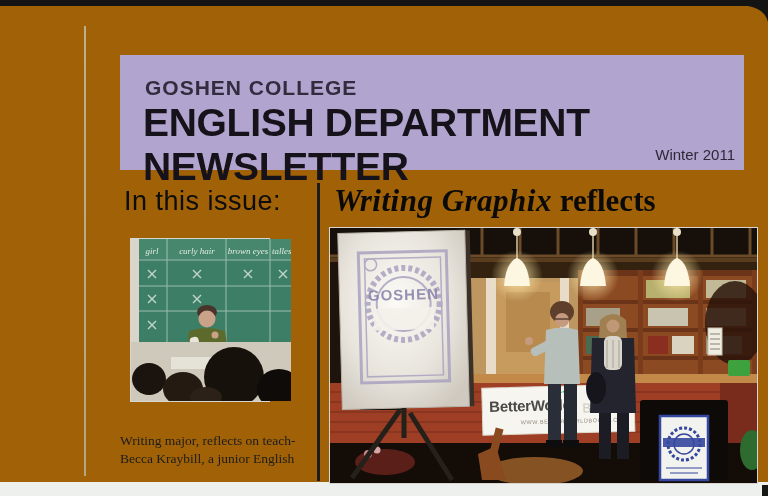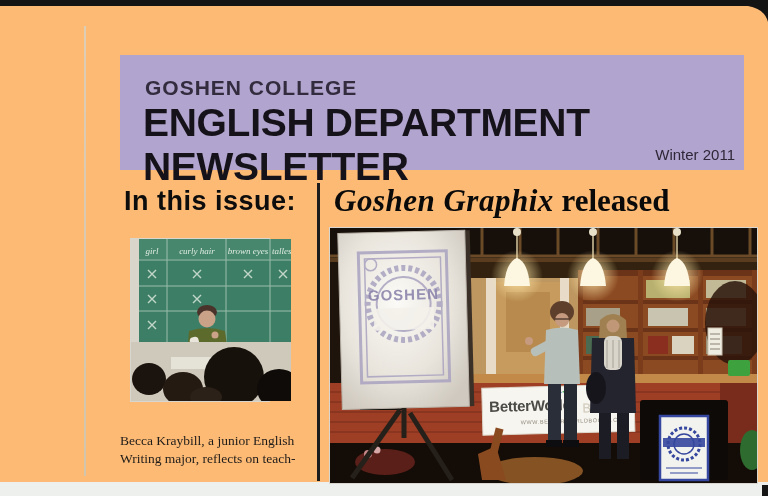--- a/index.html
+++ b/index.html
@@ -1,37 +1,37 @@
 <!DOCTYPE html>
 <html><head>
 <meta charset="utf-8">
 <style>
   html,body{margin:0;padding:0;background:#e9e9e6;}
-  .canvas{position:relative;width:768px;height:496px;background:#fdba74;overflow:hidden;
+  .canvas{position:relative;width:768px;height:496px;background:#a16207;overflow:hidden;
           font-family:"Liberation Sans",sans-serif;}
   .abs{position:absolute;}
 
   
   .scan-top{top:0;left:0;width:768px;height:6px;background:#141414;}
   .scan-corner{top:0;right:0;}
   .scan-bottom{left:0;top:482px;width:768px;height:14px;background:#eef0ed;}
   .scan-mark-br{right:0;bottom:0;width:6px;height:11px;background:#161616;}
   .crease{left:84px;top:26px;width:2px;height:450px;
           background:linear-gradient(#ccd8d7,#bccbca);opacity:.65;}
 
   
   .masthead{left:120px;top:55px;width:624px;height:115px;background:#b1a4ce;color:#231d2b;}
   .masthead .college{position:absolute;left:25px;top:21px;font-size:21px;font-weight:600;
           letter-spacing:1px;color:#332c3e;}
   .masthead .title{position:absolute;left:23px;top:46px;font-size:39px;font-weight:700;
           letter-spacing:-.3px;color:#16121a;}
   .masthead .issue{position:absolute;right:9px;bottom:7px;font-size:15px;color:#2f2838;}
 
   
-  .issue-heading{left:124px;top:186px;font-size:27px;color:#0d0d0d;letter-spacing:.5px;font-weight:bold;}
+  .issue-heading{left:124px;top:186px;font-size:27px;color:#0d0d0d;letter-spacing:.5px;}
   .photo-chalkboard{left:131px;top:239px;width:138px;height:162px;box-shadow:0 0 0 1px #d8d6cf;}
   .caption{left:120px;top:418px;width:192px;font-family:"Liberation Serif",serif;
            font-size:13.5px;line-height:1.4;color:#1e1c1a;}
   .caption span{display:block;}
 
   
   .divider{left:317px;top:183px;width:3px;height:298px;background:#1c1c1c;}
   .headline{left:334px;top:183px;font-family:"Liberation Serif",serif;font-size:31px;
             font-weight:700;color:#0a0a0a;white-space:nowrap;}
   .headline .hl-italic{font-style:italic;letter-spacing:.5px;}
@@ -107,28 +107,28 @@
         <ellipse cx="18" cy="140" rx="17" ry="16" fill="#1a130e"></ellipse>
         <ellipse cx="52" cy="150" rx="20" ry="17" fill="#241a12"></ellipse>
         <ellipse cx="103" cy="138" rx="30" ry="30" fill="#17110c"></ellipse>
         <ellipse cx="148" cy="150" rx="22" ry="20" fill="#0f0b08"></ellipse>
         <ellipse cx="75" cy="158" rx="16" ry="10" fill="#2b2118"></ellipse>
       </g>
     </svg>
   </div>
 
   <p class="abs caption">
+    <span>Writing major, reflects on teach-</span>
     <span>Becca Kraybill, a junior English</span>
-    <span>Writing major, reflects on teach-</span>
   </p>
 
   <div class="abs divider"></div>
 
   <h1 class="abs headline" style="margin:0;">
-    <span class="hl-italic">Goshen Graphix</span><span> released</span>
+    <span class="hl-italic">Writing Graphix</span><span> reflects</span>
   </h1>
 
   <div class="abs photo-event">
     <svg width="427" height="255" viewBox="0 0 427 255">
       <defs>
         <radialGradient id="screenGlow" cx="45%" cy="40%" r="70%">
           <stop offset="0%" stop-color="#fbfaf6"></stop>
           <stop offset="60%" stop-color="#e9e5dd"></stop>
           <stop offset="100%" stop-color="#cfc9bf"></stop>
         </radialGradient>

